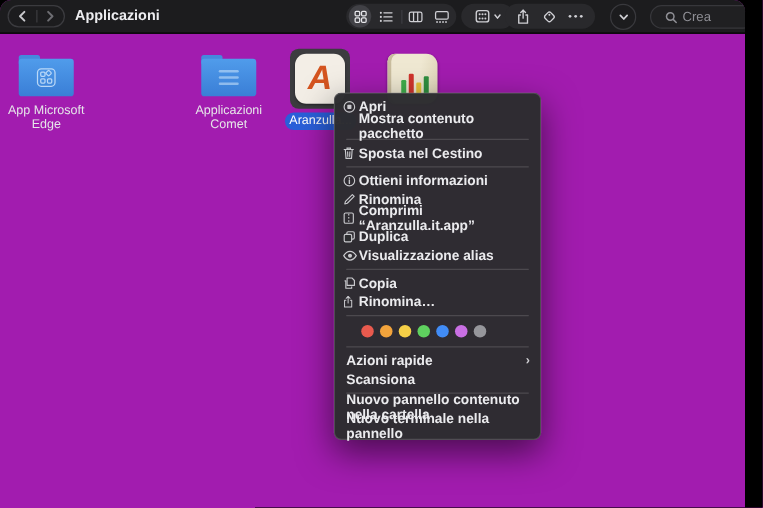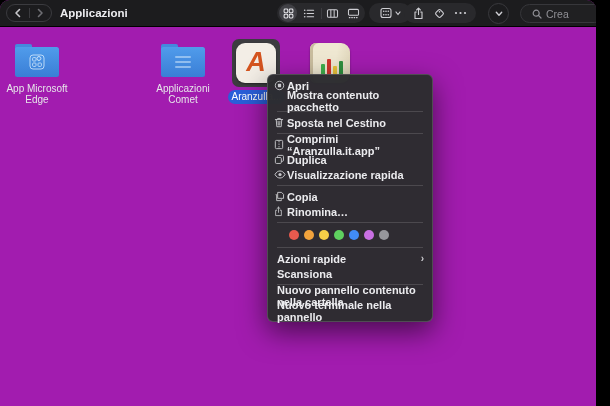--- a/index.html
+++ b/index.html
@@ -299,21 +299,39 @@
                 <line x1="4" y1="4.8" x2="4.2" y2="8.8"></line>
                 <line x1="6" y1="4.8" x2="5.8" y2="8.8"></line>
               </g>
             </svg>
         </span>
         <span>Sposta nel Cestino</span>
       </div>
 
       <div class="msep"></div>
 
-
+      <div class="mi">
+        <span class="ic">
+          <svg width="11" height="11" viewBox="0 0 12 12">
+              <circle cx="6" cy="6" r="4.6" fill="none" stroke="currentColor" stroke-width="1"></circle>
+              <circle cx="6" cy="3.8" r="0.7" fill="currentColor"></circle>
+              <line x1="6" y1="5.5" x2="6" y2="8.4" stroke="currentColor" stroke-width="1.2" stroke-linecap="round"></line>
+            </svg>
+        </span>
+        <span>Ottieni informazioni</span>
+      </div>
+
+      <div class="mi">
+        <span class="ic">
+          <svg width="11" height="11" viewBox="0 0 12 12">
+              <path d="M2,10 L2.6,7.8 L8.6,1.8 L10.2,3.4 L4.2,9.4 Z" fill="none" stroke="currentColor" stroke-width="1" stroke-linejoin="round"></path>
+            </svg>
+        </span>
+        <span>Rinomina</span>
+      </div>
 
       <div class="mi">
         <span class="ic">
           <svg width="10" height="11" viewBox="0 0 10 12">
               <rect x="1" y="1.5" width="8" height="9" rx="1.2" fill="none" stroke="currentColor" stroke-width="1"></rect>
               <g stroke="currentColor" stroke-width="1">
                 <line x1="5" y1="2.2" x2="5" y2="3.6"></line>
                 <line x1="5" y1="5" x2="5" y2="6.4"></line>
                 <line x1="5" y1="7.8" x2="5" y2="9.2"></line>
               </g>
@@ -333,21 +351,21 @@
       </div>
 
 
       <div class="mi">
         <span class="ic">
           <svg width="12" height="9" viewBox="0 0 12 9">
               <path d="M1,4.5 C2.5,1.8 4.2,1 6,1 C7.8,1 9.5,1.8 11,4.5 C9.5,7.2 7.8,8 6,8 C4.2,8 2.5,7.2 1,4.5 Z" fill="none" stroke="currentColor" stroke-width="1"></path>
               <circle cx="6" cy="4.5" r="1.6" fill="currentColor"></circle>
             </svg>
         </span>
-        <span>Visualizzazione rapida</span>
+        <span>Visualizzazione alias</span>
       </div>
 
       <div class="msep"></div>
 
       <div class="mi">
         <span class="ic">
           <svg width="11" height="11" viewBox="0 0 12 12">
               <path d="M4,1.5 H8.2 L10.4,3.7 V8 H4 Z" fill="none" stroke="currentColor" stroke-width="1" stroke-linejoin="round"></path>
               <path d="M1.8,4 H2.9 V10.5 H8 V9" fill="none" stroke="currentColor" stroke-width="1" stroke-linejoin="round"></path>
             </svg>

